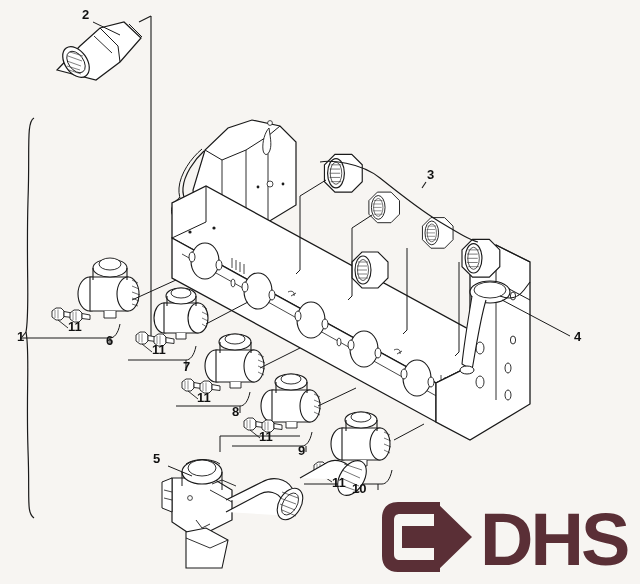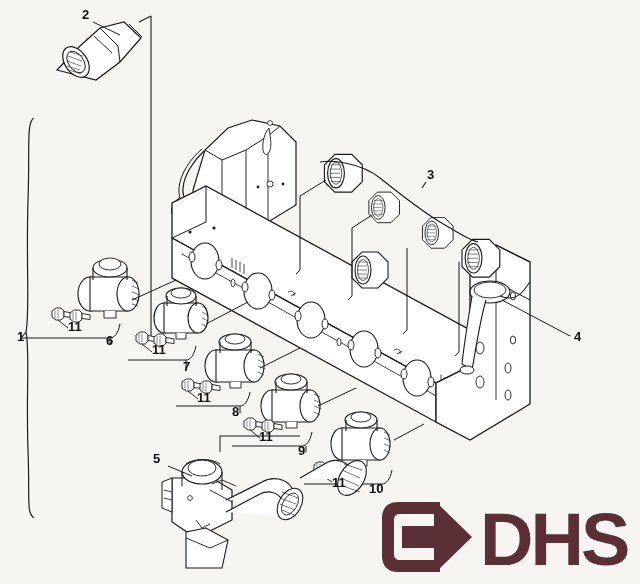--- a/index.html
+++ b/index.html
@@ -344,21 +344,21 @@
 
   <div class="callout" style="left:17px;  top:330px;">1</div>
   <div class="callout" style="left:82px;  top:8px;">2</div>
   <div class="callout" style="left:427px; top:168px;">3</div>
   <div class="callout" style="left:574px; top:330px;">4</div>
   <div class="callout" style="left:153px; top:452px;">5</div>
   <div class="callout" style="left:106px; top:334px;">6</div>
   <div class="callout" style="left:183px; top:360px;">7</div>
   <div class="callout" style="left:232px; top:405px;">8</div>
   <div class="callout" style="left:298px; top:444px;">9</div>
-  <div class="callout" style="left:369px; top:482px;">10</div>
+  <div class="callout" style="left:352px; top:482px;">10</div>
   <div class="callout" style="left:68px;  top:320px;">11</div>
   <div class="callout" style="left:152px; top:343px;">11</div>
   <div class="callout" style="left:197px; top:391px;">11</div>
   <div class="callout" style="left:259px; top:430px;">11</div>
   <div class="callout" style="left:332px; top:476px;">11</div>
 
   <svg id="logo" viewBox="0 0 260 78">
     <g>
       <path d="M8,20 C8,10 14,4 24,4 L66,4 L66,16 L26,16 C22,16 20,18 20,22
                L20,56 C20,60 22,62 26,62 L66,62 L66,74 L24,74 C14,74 8,68 8,58 Z" fill="#5a2f36"></path>

